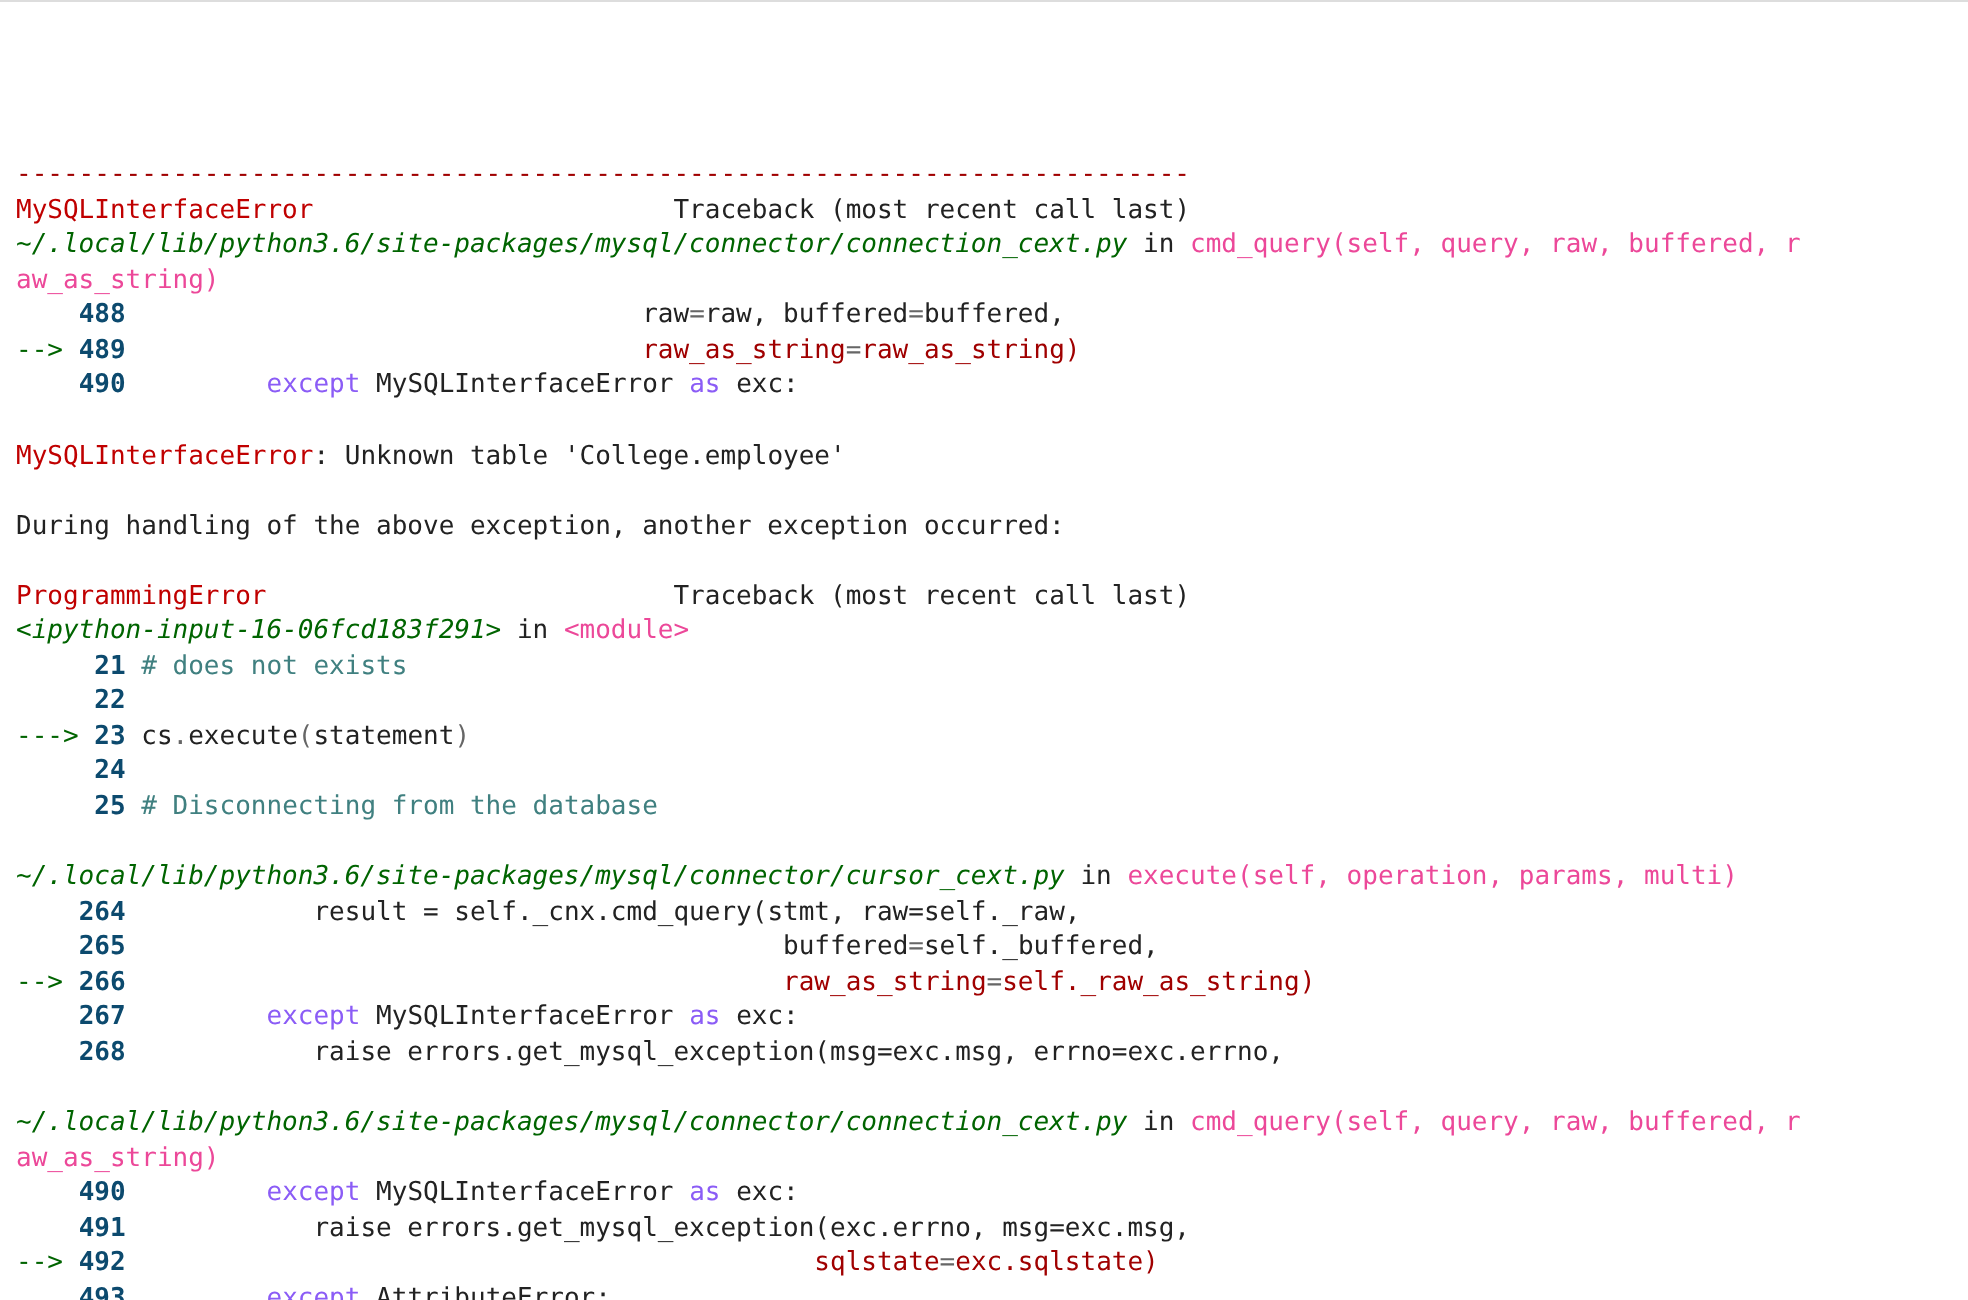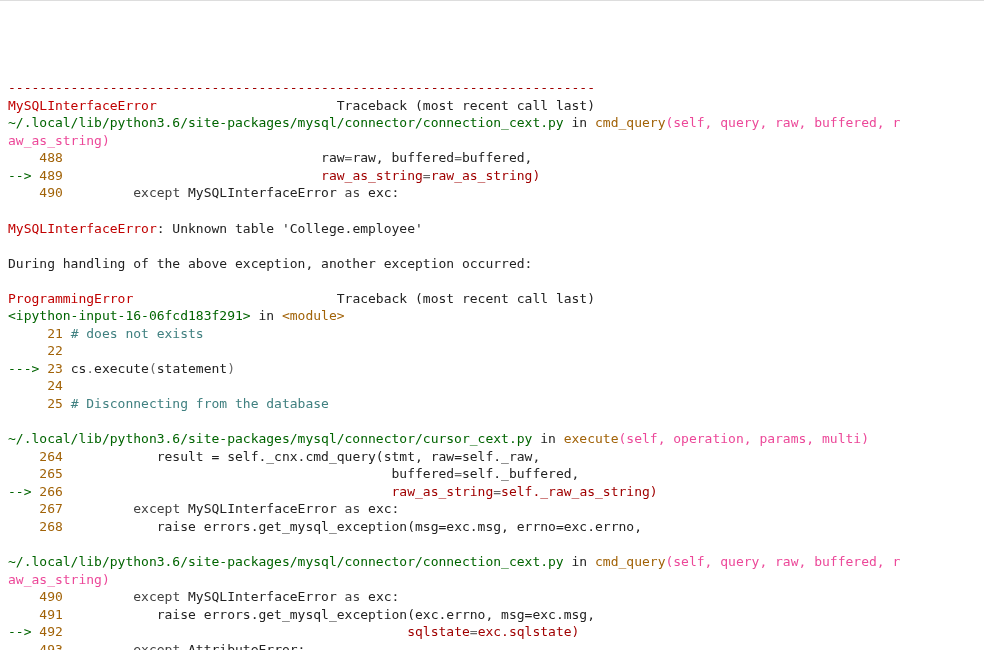--- a/index.html
+++ b/index.html
@@ -8,28 +8,28 @@
       font-family: "DejaVu Sans Mono", Menlo, Consolas, monospace;
       font-size: 13px;
       line-height: 1.35;
       background: #fff;
       color: #222;
       white-space: pre;
       border-top: 1px solid #ddd;
     }
     .c-red { color: #c00000; }
     .c-dred { color: #a00000; }
-    .c-darkgreen { color: #006400; }
-    .c-mgreen { color: #404040; }
+    .c-darkgreen { color: #006400; font-style: italic; }
+    .c-mgreen { color: #8b5cf6; }
     .c-comment { color: #408080; }
     .c-blue { color: #ec4899; }
     .c-op { color: #666; }
-    .c-num { color: #a16207; font-weight: normal; }
+    .c-num { color: #0c4a6e; font-weight: bold; }
     .c-arrow { color: #006400; }
-    .c-cyan { color: #a16207; }
+    .c-cyan { color: #ec4899; }
     .row { display:block; }
   </style>
 </head>
 <body>
 
 
 
 <div><span class="row"><span class="c-dred">---------------------------------------------------------------------------</span></span><span class="row"><span class="c-red">MySQLInterfaceError</span><span>                       </span><span>Traceback (most recent call last)</span></span><span class="row"><span class="c-darkgreen">~/.local/lib/python3.6/site-packages/mysql/connector/connection_cext.py</span><span> </span><span>in</span><span> </span><span class="c-cyan">cmd_query</span><span class="c-blue">(self, query, raw, buffered, r</span></span><span class="row"><span class="c-blue">aw_as_string)</span></span><span class="row"><span>    </span><span class="c-num">488</span><span>                                 </span><span>raw</span><span class="c-op">=</span><span>raw, buffered</span><span class="c-op">=</span><span>buffered,</span></span><span class="row"><span class="c-arrow">--&gt; </span><span class="c-num">489</span><span>                                 </span><span class="c-dred">raw_as_string</span><span class="c-dred c-op">=</span><span class="c-dred">raw_as_string)</span></span><span class="row"><span>    </span><span class="c-num">490</span><span>         </span><span class="c-mgreen">except</span><span> </span><span>MySQLInterfaceError</span><span> </span><span class="c-mgreen">as</span><span> </span><span>exc:</span></span><span class="row"> </span><span class="row"><span class="c-red">MySQLInterfaceError</span><span>: Unknown table 'College.employee'</span></span><span class="row"> </span><span class="row"><span>During handling of the above exception, another exception occurred:</span></span><span class="row"> </span><span class="row"><span class="c-red">ProgrammingError</span><span>                          </span><span>Traceback (most recent call last)</span></span><span class="row"><span class="c-darkgreen">&lt;ipython-input-16-06fcd183f291&gt;</span><span> </span><span>in</span><span> </span><span class="c-cyan">&lt;module&gt;</span></span><span class="row"><span>     </span><span class="c-num">21</span><span> </span><span class="c-comment"># does not exists</span></span><span class="row"><span>     </span><span class="c-num">22</span></span><span class="row"><span class="c-arrow">---&gt; </span><span class="c-num">23</span><span> </span><span>cs</span><span class="c-op">.</span><span>execute</span><span class="c-op">(</span><span>statement</span><span class="c-op">)</span></span><span class="row"><span>     </span><span class="c-num">24</span></span><span class="row"><span>     </span><span class="c-num">25</span><span> </span><span class="c-comment"># Disconnecting from the database</span></span><span class="row"> </span><span class="row"><span class="c-darkgreen">~/.local/lib/python3.6/site-packages/mysql/connector/cursor_cext.py</span><span> </span><span>in</span><span> </span><span class="c-cyan">execute</span><span class="c-blue">(self, operation, params, multi)</span></span><span class="row"><span>    </span><span class="c-num">264</span><span>            result = self._cnx.cmd_query(stmt, raw=self._raw,</span></span><span class="row"><span>    </span><span class="c-num">265</span><span>                                          </span><span>buffered</span><span class="c-op">=</span><span>self._buffered,</span></span><span class="row"><span class="c-arrow">--&gt; </span><span class="c-num">266</span><span>                                          </span><span class="c-dred">raw_as_string</span><span class="c-dred c-op">=</span><span class="c-dred">self._raw_as_string)</span></span><span class="row"><span>    </span><span class="c-num">267</span><span>         </span><span class="c-mgreen">except</span><span> </span><span>MySQLInterfaceError</span><span> </span><span class="c-mgreen">as</span><span> </span><span>exc:</span></span><span class="row"><span>    </span><span class="c-num">268</span><span>            raise errors.get_mysql_exception(msg=exc.msg, errno=exc.errno,</span></span><span class="row"> </span><span class="row"><span class="c-darkgreen">~/.local/lib/python3.6/site-packages/mysql/connector/connection_cext.py</span><span> </span><span>in</span><span> </span><span class="c-cyan">cmd_query</span><span class="c-blue">(self, query, raw, buffered, r</span></span><span class="row"><span class="c-blue">aw_as_string)</span></span><span class="row"><span>    </span><span class="c-num">490</span><span>         </span><span class="c-mgreen">except</span><span> </span><span>MySQLInterfaceError</span><span> </span><span class="c-mgreen">as</span><span> </span><span>exc:</span></span><span class="row"><span>    </span><span class="c-num">491</span><span>            raise errors.get_mysql_exception(exc.errno, msg=exc.msg,</span></span><span class="row"><span class="c-arrow">--&gt; </span><span class="c-num">492</span><span>                                            </span><span class="c-dred">sqlstate</span><span class="c-dred c-op">=</span><span class="c-dred">exc.sqlstate)</span></span><span class="row"><span>    </span><span class="c-num">493</span><span>         </span><span class="c-mgreen">except</span><span> </span><span>AttributeError:</span></span></div>
 
 

